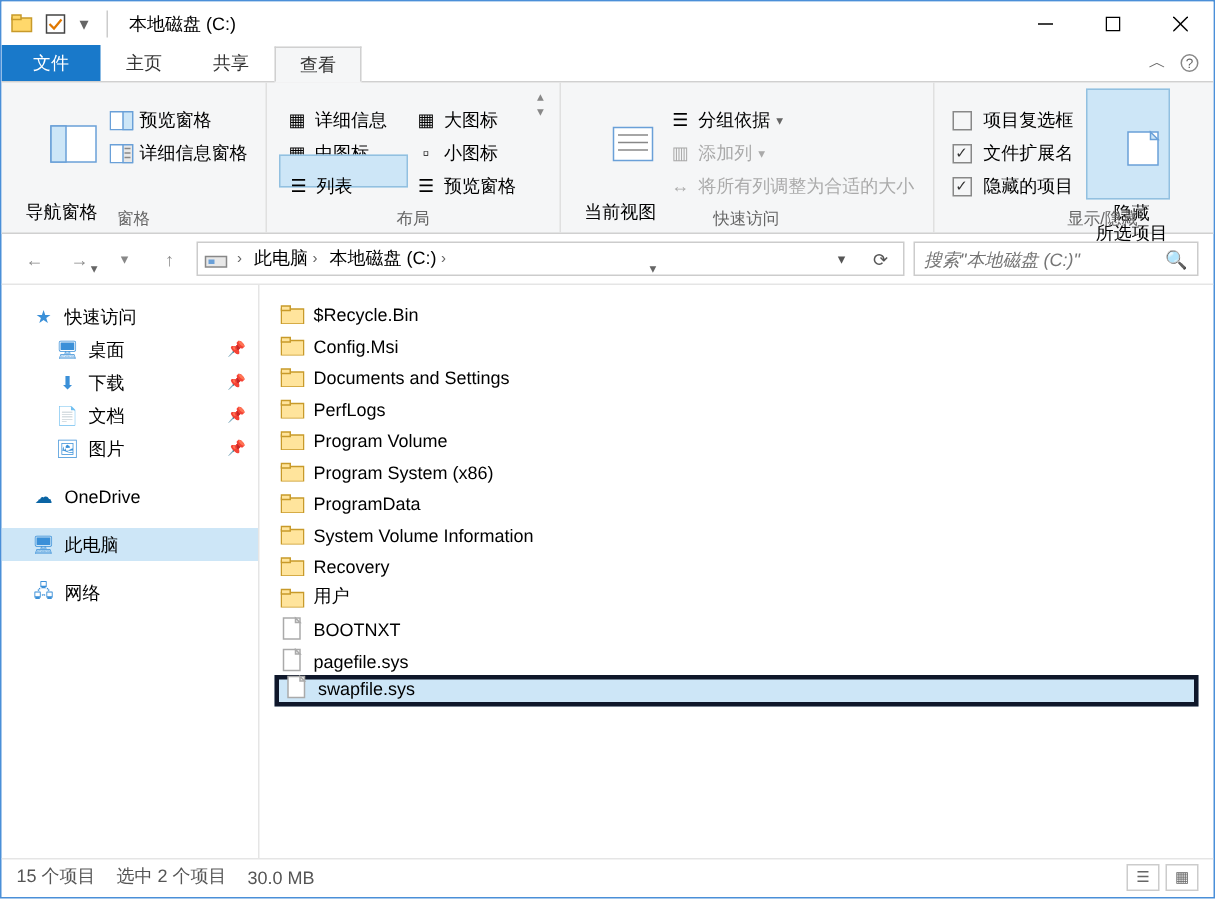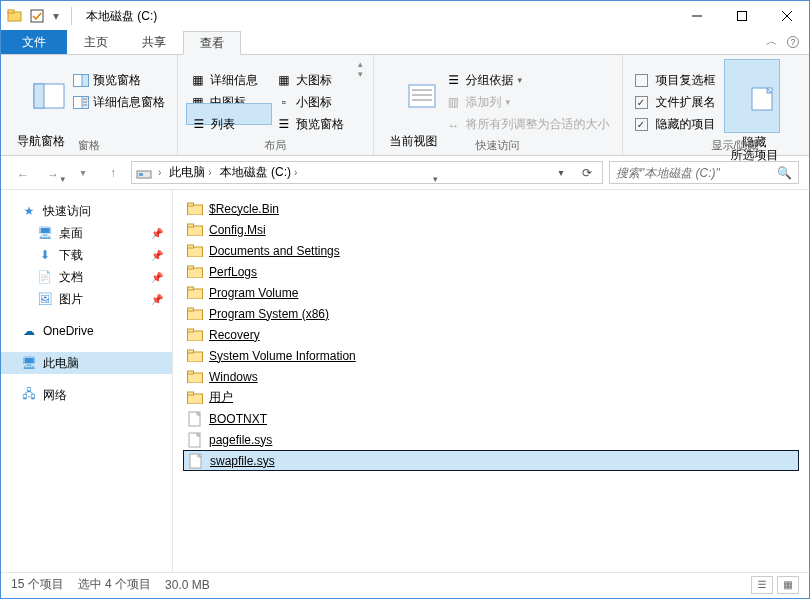--- a/index.html
+++ b/index.html
@@ -49,22 +49,22 @@
 
 .main { display:flex; height:382px; }
 .tree { width:172px; border-right:1px solid #e5e5e5; padding-top:10px; overflow:hidden; }
 .tree-item { display:flex; align-items:center; gap:6px; padding:3px 8px 3px 20px; height:22px; }
 .tree-item.sel { background:#cde6f7; }
 .tree-spacer { height:10px; }
 .pin { margin-left:auto; color:#888; font-size:10px; }
 .tree-icon { width:16px; height:16px; display:flex; align-items:center; justify-content:center; }
 
 .list { flex:1; padding:8px 10px; overflow:auto; }
-.file-row { display:flex; align-items:center; gap:6px; padding:2px 4px; height:21px;text-decoration:underline; }
-.file-row.sel { background:#cde6f7; border:1px solid #0f172a; }
+.file-row { display:flex; align-items:flex-end; gap:6px; padding:2px 4px; height:21px; }
+.file-row.sel { background:#cde6f7; border:3px solid #0f172a; }
 .file-ico { width:16px; height:16px; display:flex; align-items:center; justify-content:center; }
 
 
 .status { height:24px; border-top:1px solid #e5e5e5; display:flex; align-items:center; padding:0 10px; gap:14px; color:#555; }
 .status .views { margin-left:auto; display:flex; gap:4px; }
 .view-btn { width:22px; height:18px; border:1px solid #ccc; display:flex; align-items:center; justify-content:center; color:#666; font-size:10px; }
 
 
 .folder-svg { width:16px; height:13px; }
 .disabled { color:#aaa; }
@@ -415,39 +415,39 @@
         </span>
         <span>Program System (x86)</span>
       </div>
       <div class="file-row">
         <span class="file-ico">
           <svg class="folder-svg">
             <rect x="0.5" y="3" width="15" height="10" fill="#ffe49c" stroke="#c89a2a"></rect>
             <rect x="0.5" y="1" width="6" height="3" fill="#ffe49c" stroke="#c89a2a"></rect>
           </svg>
         </span>
+        <span>ProgramData</span>
+      </div>
+      <div class="file-row">
+        <span class="file-ico">
+          <svg class="folder-svg">
+            <rect x="0.5" y="3" width="15" height="10" fill="#ffe49c" stroke="#c89a2a"></rect>
+            <rect x="0.5" y="1" width="6" height="3" fill="#ffe49c" stroke="#c89a2a"></rect>
+          </svg>
+        </span>
+        <span>System Volume Information</span>
+      </div>
+      <div class="file-row">
+        <span class="file-ico">
+          <svg class="folder-svg">
+            <rect x="0.5" y="3" width="15" height="10" fill="#ffe49c" stroke="#c89a2a"></rect>
+            <rect x="0.5" y="1" width="6" height="3" fill="#ffe49c" stroke="#c89a2a"></rect>
+          </svg>
+        </span>
         <span>Recovery</span>
-      </div>
-      <div class="file-row">
-        <span class="file-ico">
-          <svg class="folder-svg">
-            <rect x="0.5" y="3" width="15" height="10" fill="#ffe49c" stroke="#c89a2a"></rect>
-            <rect x="0.5" y="1" width="6" height="3" fill="#ffe49c" stroke="#c89a2a"></rect>
-          </svg>
-        </span>
-        <span>System Volume Information</span>
-      </div>
-      <div class="file-row">
-        <span class="file-ico">
-          <svg class="folder-svg">
-            <rect x="0.5" y="3" width="15" height="10" fill="#ffe49c" stroke="#c89a2a"></rect>
-            <rect x="0.5" y="1" width="6" height="3" fill="#ffe49c" stroke="#c89a2a"></rect>
-          </svg>
-        </span>
-        <span>Windows</span>
       </div>
       <div class="file-row">
         <span class="file-ico">
           <svg class="folder-svg">
             <rect x="0.5" y="3" width="15" height="10" fill="#ffe49c" stroke="#c89a2a"></rect>
             <rect x="0.5" y="1" width="6" height="3" fill="#ffe49c" stroke="#c89a2a"></rect>
           </svg>
         </span>
         <span>用户</span>
       </div>
@@ -476,19 +476,19 @@
             <path d="M9 1 L12 4 L9 4 Z" fill="#eee" stroke="#aaa"></path>
           </svg>
         </span>
         <span>swapfile.sys</span>
       </div>
     </div>
 </div>
 
 <div class="status">
   <span>15 个项目</span>
-  <span>选中 4 个项目</span>
+  <span>选中 2 个项目</span>
   <span>30.0 MB</span>
   <div class="views">
     <div class="view-btn">☰</div>
     <div class="view-btn">▦</div>
   </div>
 </div>
 
 </body></html>

